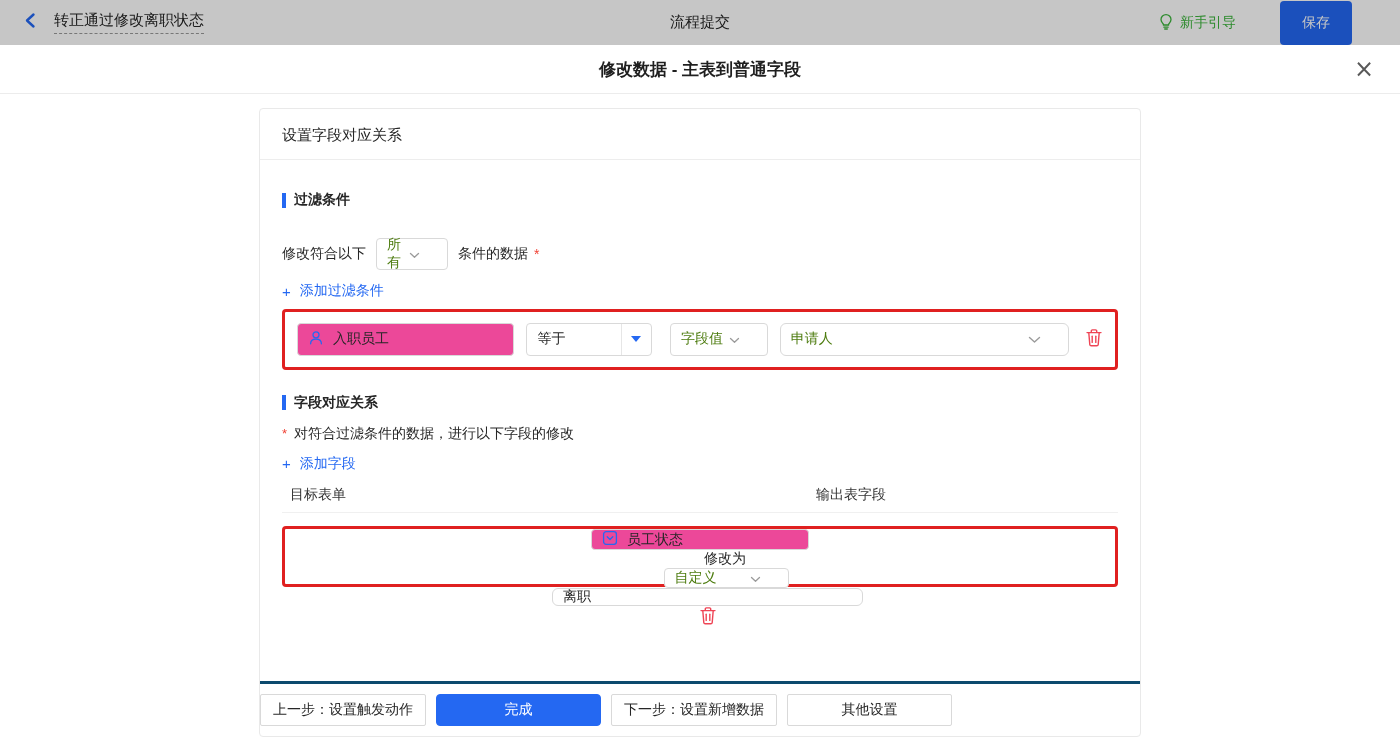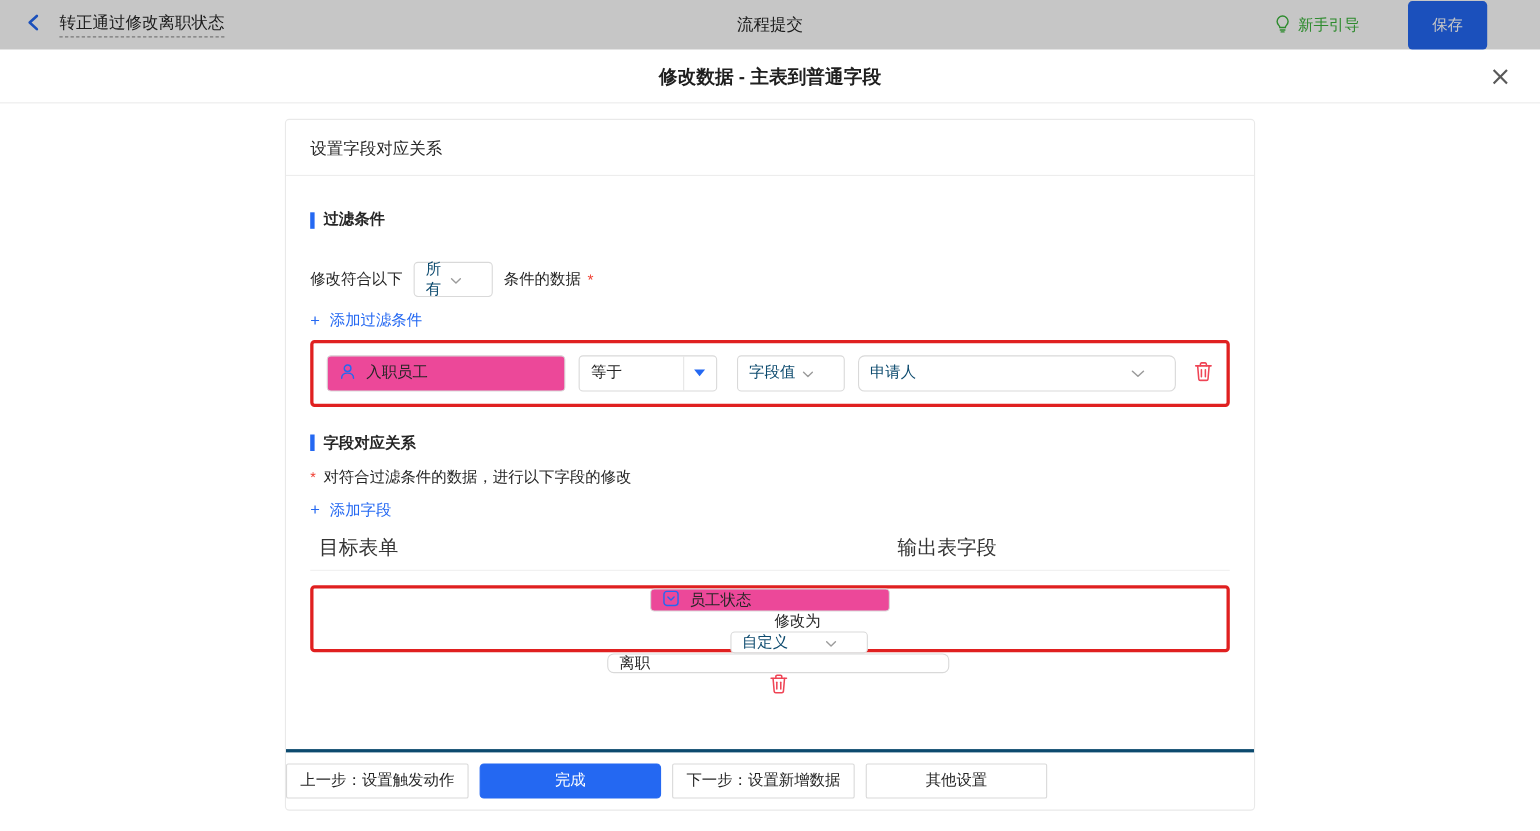--- a/index.html
+++ b/index.html
@@ -67,21 +67,21 @@
     display:flex; align-items:center; font-size:14px; font-weight:bold; color:#262626;
   }
   .accent-bar { width:4px; height:15px; background:#2468f2; margin-right:8px; }
   .sec1-title { margin-top:31px; }
   .sec2-title { margin-top:24px; }
 
   .cond-line { margin-top:29px; display:flex; align-items:center; font-size:14px; }
   .selectbox {
     height:32px; border:1px solid #d9d9d9; border-radius:4px; background:#fff;
     display:flex; align-items:center; justify-content:space-between;
-    padding:0 27px 0 10px; font-size:14px; color:#0c4a6e; cursor:pointer;
+    padding:0 27px 0 10px; font-size:14px; color:#4d7c0f; cursor:pointer;
   }
   .match-select { width:72px; margin:0 10px; }
   .req { color:#f04134; margin-left:6px; }
 
   .add-link {
     margin-top:12px; color:#2468f2; font-size:14px;
     display:inline-flex; align-items:center; gap:9px; cursor:pointer;
   }
   .plus { font-size:15px; }
 
@@ -113,21 +113,21 @@
   .val-select { width:290px; height:33px; margin-left:12px; border-radius:6px; }
   .trash-btn {
     margin-left:16px; background:none; border:none; cursor:pointer;
     display:flex; align-items:center; padding:0;
   }
 
   .hint-line { margin-top:13px; font-size:14px; display:flex; align-items:center; }
   .hint-star { color:#f04134; margin-right:7px; font-size:13px; }
 
   .cols {
-    margin-top:13px; position:relative; font-size:18px; color:#333;
+    margin-top:13px; position:relative; font-size:14px; color:#333;
     padding-bottom:8px; border-bottom:1px solid #f0f0f0;
   }
   .col-target { margin-left:8px; }
   .col-output { position:absolute; left:534px; top:0; }
 
   .hl-box2 { margin-top:13px;flex-direction:column; }
   .action-label { margin-left:50px; font-size:14px; }
   .mode-select { width:125px; height:33px; margin-left:52px; }
   .value-input {
     width:311px; height:33px; margin-left:15px;

